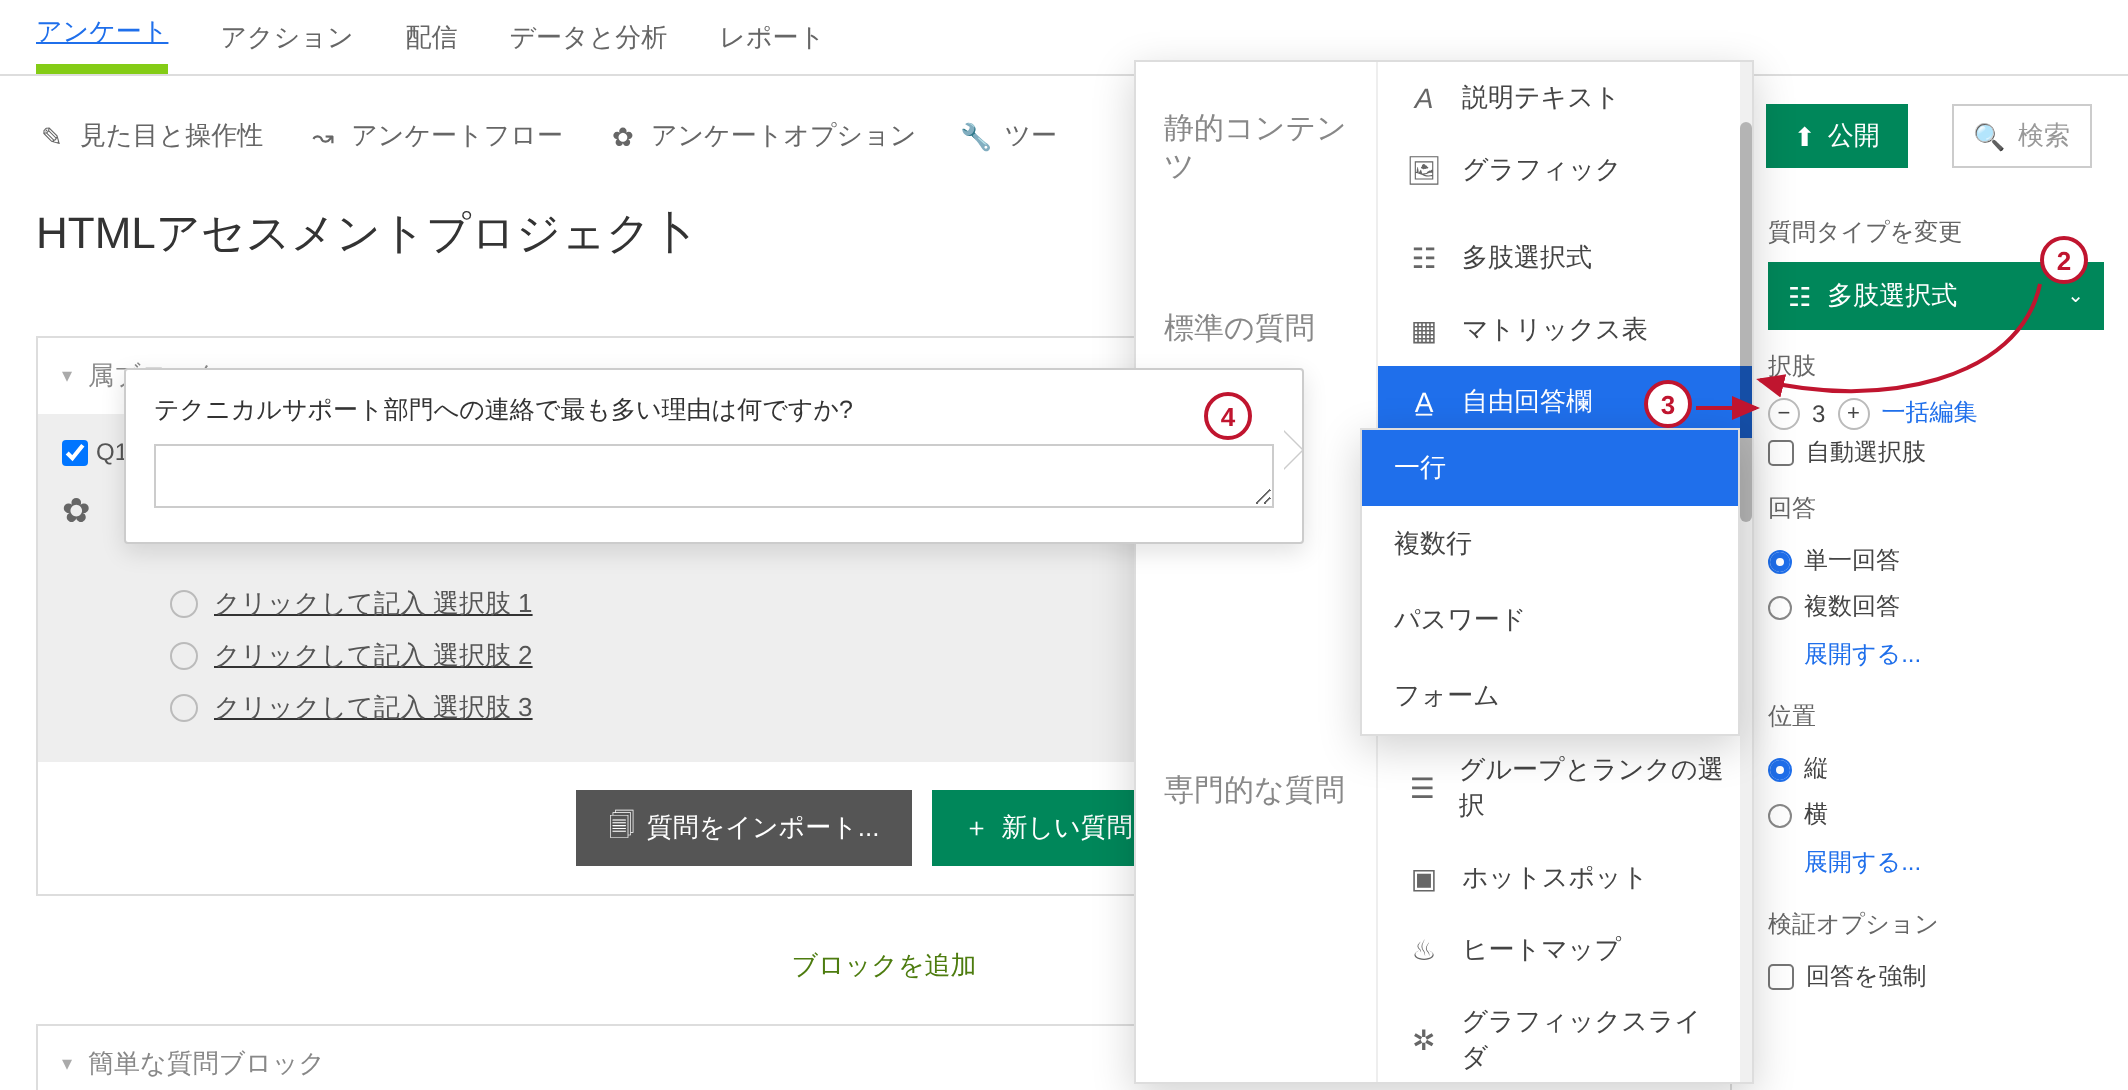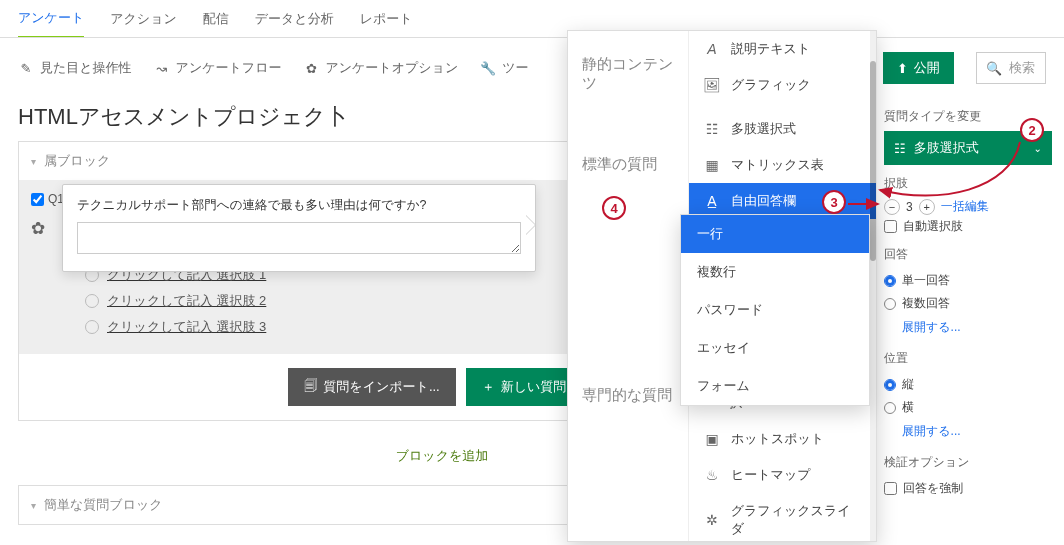--- a/index.html
+++ b/index.html
@@ -1,57 +1,57 @@
 <!DOCTYPE html>
 <html><head>
 <meta charset="utf-8">
 <style>
 * { box-sizing: border-box; margin: 0; padding: 0; font-family: -apple-system, BlinkMacSystemFont, "Segoe UI", sans-serif; }
 body { background: #fff; font-size: 13px; color: #333; width: 1064px; height: 545px; overflow: hidden; position: relative; }
 
 
 .tabs { display: flex; border-bottom: 1px solid #ddd; padding: 0 18px; gap: 26px; height: 38px; align-items: center; }
 .tabs .tab { color: #666; font-size: 13px; cursor: pointer; height: 100%; display: flex; align-items: center; }
-.tabs .tab.active { color: #1f6feb; border-bottom: 1px solid #84cc16; font-weight: 500; }
+.tabs .tab.active { color: #1f6feb; border-bottom: 5px solid #84cc16; font-weight: 500; text-decoration: underline; }
 
 
 .toolbar { display: flex; align-items: center; padding: 14px 18px 10px; gap: 22px; color: #666; font-size: 13px; }
 .toolbar .titem { display: flex; align-items: center; gap: 6px; cursor: pointer; }
 .toolbar .icon { width: 16px; height: 16px; display: inline-flex; align-items: center; justify-content: center; }
 .toolbar .spacer { flex: 1; }
 .publish-btn { background: #00875a; color: #fff; padding: 7px 14px; display: flex; align-items: center; gap: 6px; font-weight: 500; cursor: pointer; }
 .search-box { border: 1px solid #ccc; padding: 6px 10px; display: flex; align-items: center; gap: 6px; color: #999; min-width: 70px; }
 
 
 .main-row { display: flex; }
 .main-col { flex: 1; padding: 0 18px 20px; min-width: 0; }
 .side-col { width: 180px; padding: 10px 12px 20px 0; }
 
-.page-title { font-size: 22px; font-weight: 400; color: #333; margin: 8px 0 9px; }
+.page-title { font-size: 22px; font-weight: 400; color: #333; margin: 8px 0 36px; }
 
 
 .block { border: 1px solid #ddd; margin-bottom: 14px; }
 .block-hdr { padding: 10px 12px; display: flex; align-items: center; gap: 8px; color: #888; font-size: 13px; }
 .block-hdr .caret { font-size: 10px; color: #aaa; }
 .q-row { background: #eee; padding: 12px 8px 14px; display: flex; gap: 10px; }
 .q-left { width: 48px; text-align: left; padding-left: 4px;}
 .q-left .chk { display: flex; align-items: center; gap: 4px; color: #555; font-size: 12px; }
 .q-left .gear { color: #666; margin-top: 12px; font-size: 17px; }
 .q-body { flex: 1; padding-right: 10px; position: relative; }
 .choices { margin-top: 70px; text-decoration: underline; }
 .choice { display: flex; align-items: center; gap: 8px; padding: 4px 0; color: #555; }
 .choice .radio { width: 14px; height: 14px; border: 1.5px solid #bbb; border-radius: 50%; }
 .btn-row { display: flex; justify-content: center; gap: 10px; padding: 14px 0; }
 .btn { padding: 8px 16px; display: flex; align-items: center; gap: 6px; cursor: pointer; font-size: 13px; }
 .btn.dark { background: #555; color: #fff; }
 .btn.green { background: #00875a; color: #fff; }
 .add-block { text-align: center; color: #4d7c0f; font-size: 13px; padding: 12px 0 20px; cursor: pointer; }
 
 
-.q-popover { position: absolute; left: 62px; top: 184px; width: 474px; background: #fff; border: 1px solid #ccc; border-radius: 2px; box-shadow: 0 4px 12px rgba(0,0,0,.12); padding: 12px 14px 14px; z-index: 60; }
+.q-popover { position: absolute; left: 62px; top: 184px; width: 590px; background: #fff; border: 1px solid #ccc; border-radius: 2px; box-shadow: 0 4px 12px rgba(0,0,0,.12); padding: 12px 14px 14px; z-index: 60; }
 .q-popover:after { content: ""; position: absolute; right: -10px; top: 30px; border: 10px solid transparent; border-left-color: #fff; }
 .q-popover:before { content: ""; position: absolute; right: -11px; top: 30px; border: 10px solid transparent; border-left-color: #ccc; }
 .q-popover .q-label { font-size: 12.5px; color: #333; margin-bottom: 8px; }
 .q-popover textarea { width: 100%; height: 32px; border: 1px solid #ccc; resize: both; font-family: inherit; font-size: 13px; padding: 4px; }
 
 
 .qtmenu { position: absolute; left: 567px; top: 30px; width: 310px; background: #fff; border: 1px solid #ddd; box-shadow: 0 6px 20px rgba(0,0,0,.18); z-index: 50; display: flex; font-size: 13px; overflow: hidden;}
 .qtmenu .col-l { width: 120px; padding: 18px 0 8px; color: #888; font-size: 15px; }
 .qtmenu .col-l .grp { padding: 6px 10px 6px 14px; }
 .qtmenu .col-r { flex: 1; border-left: 1px solid #eee; overflow-y: auto; max-height: 510px; }
@@ -282,21 +282,20 @@
         <span>グラフィックスライダ</span>
       </div>
   </div>
   <div class="scroll"></div>
 </div>
 
 <div class="submenu">
   <div class="sopt selected">一行</div>
   <div class="sopt">複数行</div>
   <div class="sopt">パスワード</div>
-  <div class="sopt">エッセイ</div>
   <div class="sopt">フォーム</div>
 </div>
 
 <div class="callout" style="left:1020px; top:118px">2</div>
 <div class="callout" style="left:822px; top:190px">3</div>
 <div class="callout" style="left:602px; top:196px">4</div>
 
 <svg class="arrow" style="left:870px; top:130px" width="170" height="90">
   <defs>
       <marker id="ah1" markerWidth="8" markerHeight="8" refX="6" refY="3" orient="auto">

